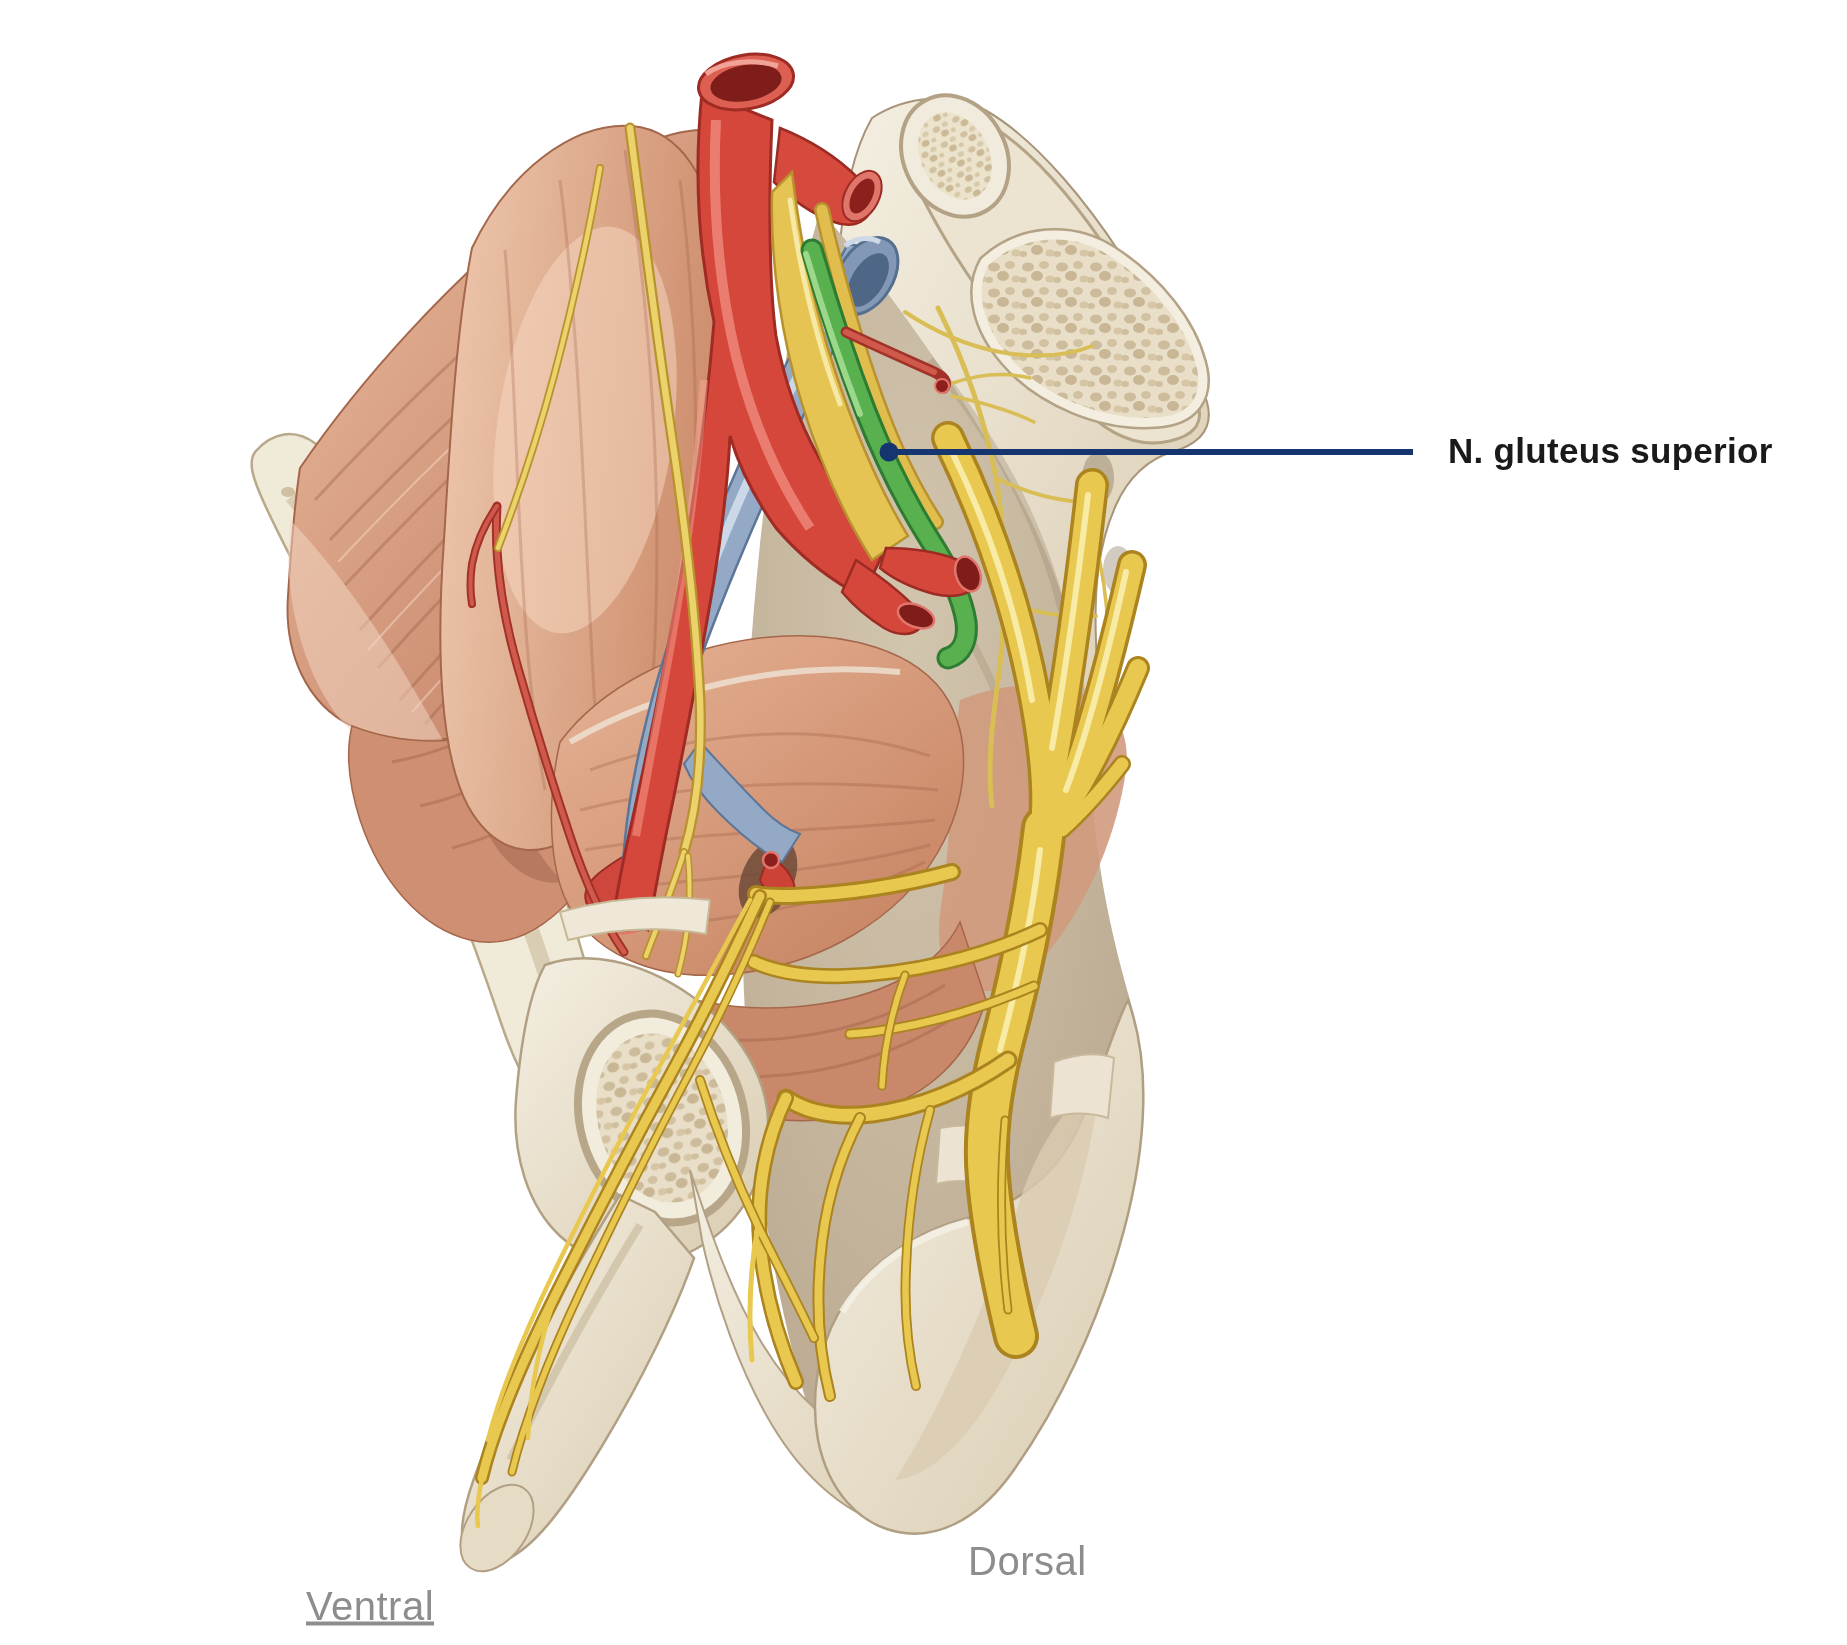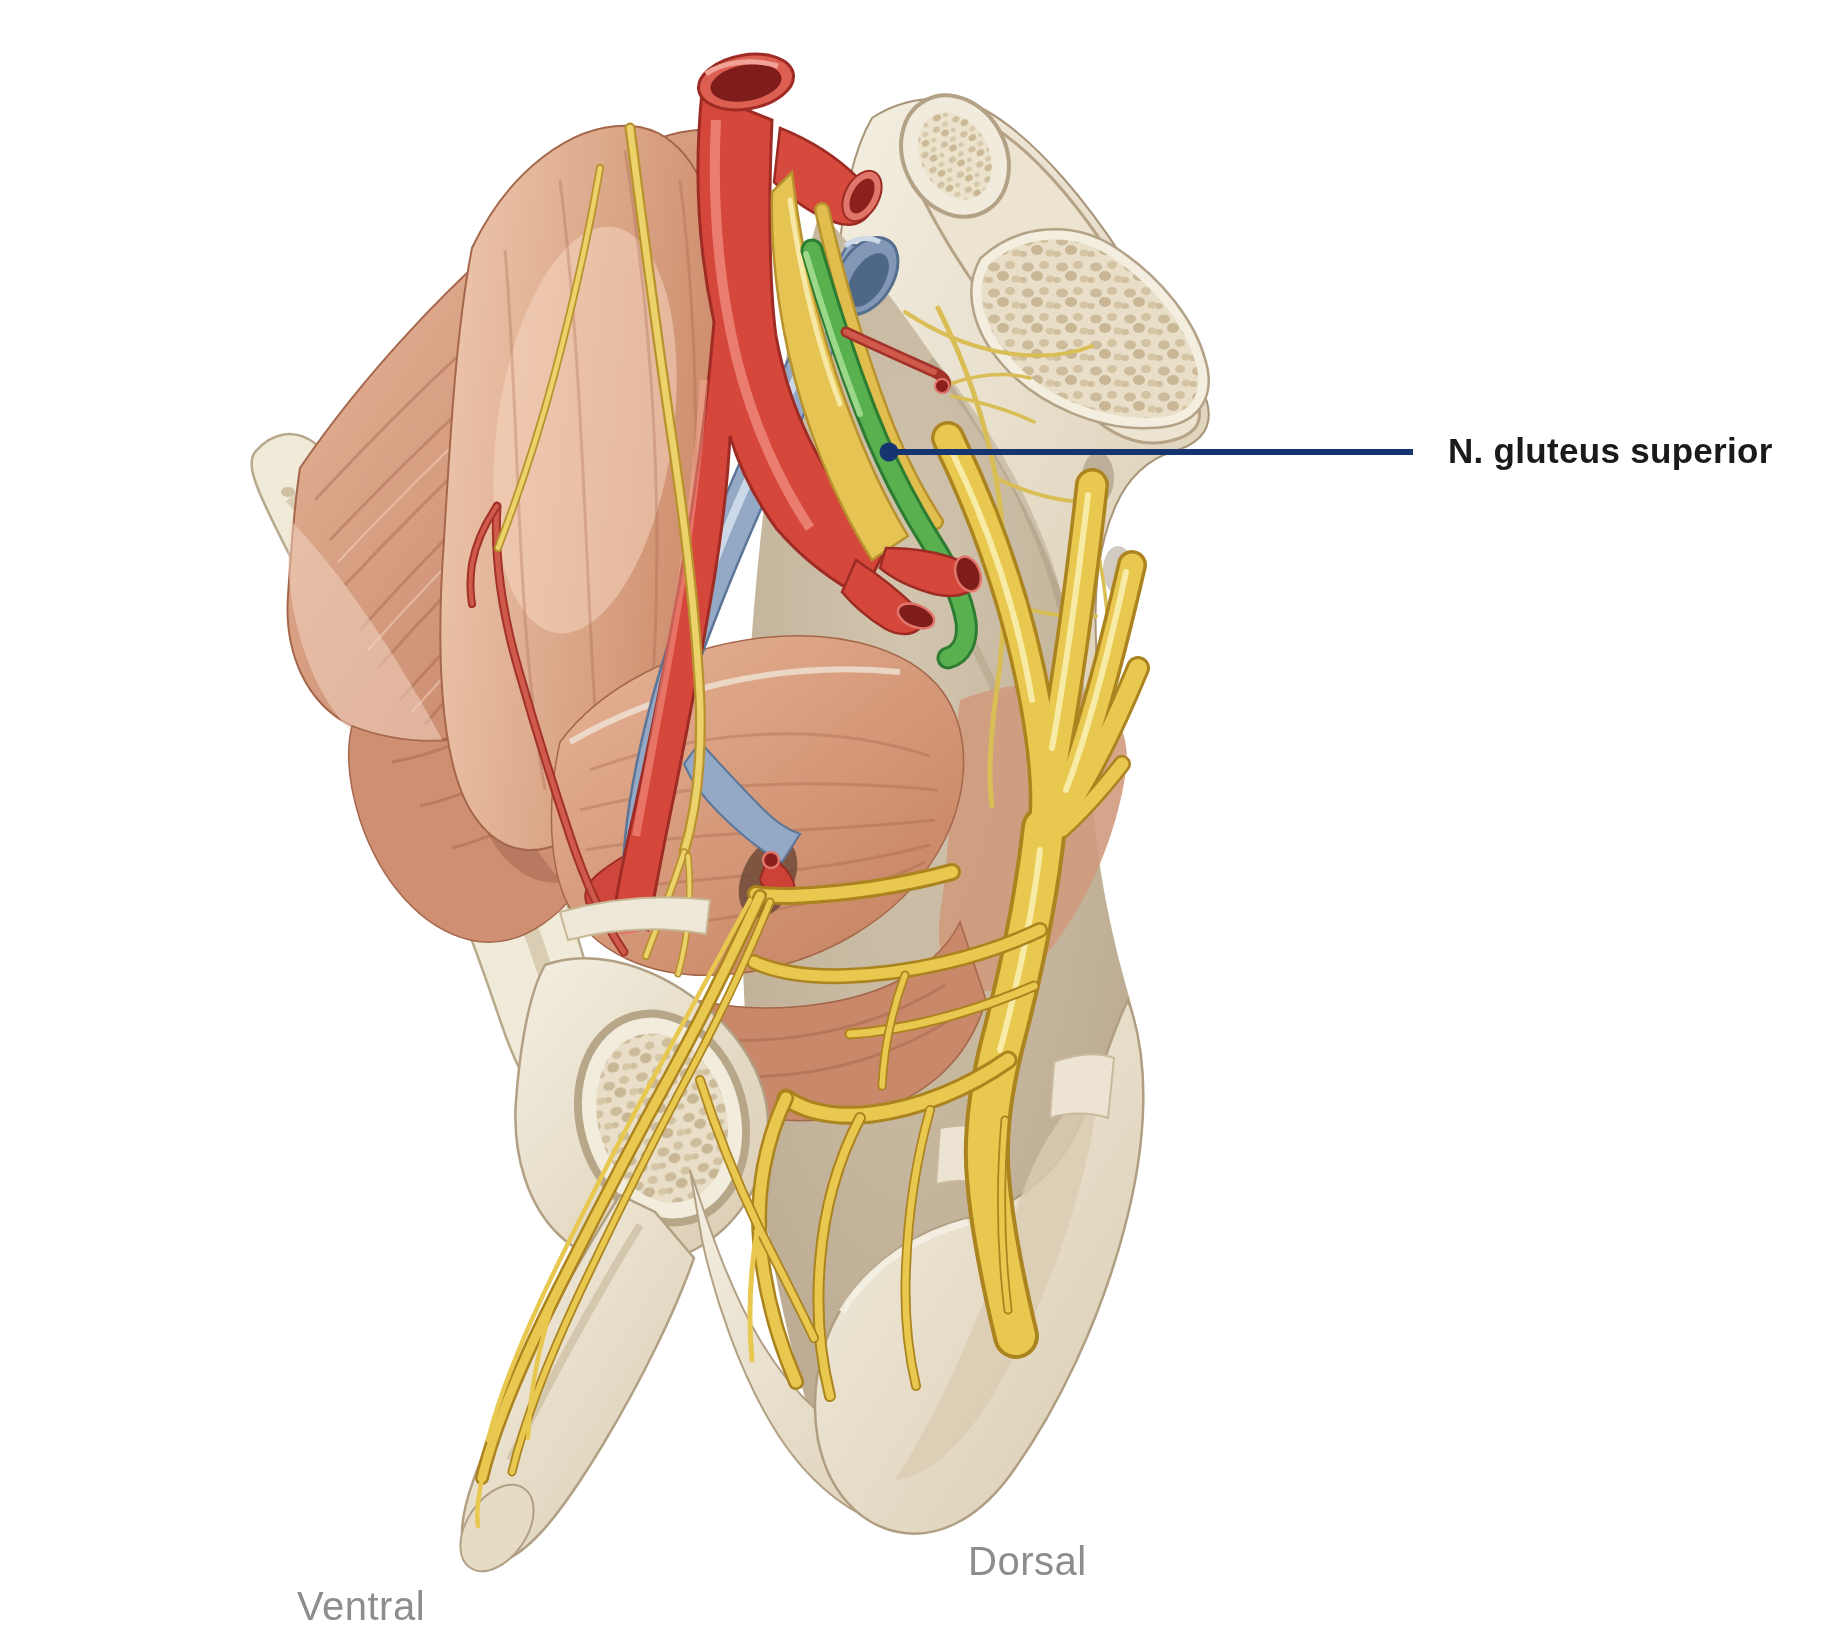--- a/index.html
+++ b/index.html
@@ -14,21 +14,21 @@
   .figure-label{
     position:absolute;left:1448px;top:452px;transform:translateY(-52%);
     font-size:35px;font-weight:700;letter-spacing:.3px;
     color:var(--c-label-text,#1a1a1a);white-space:nowrap;
   }
   .orient{
     position:absolute;transform:translateY(-50%);
     font-size:40px;font-weight:400;letter-spacing:.5px;
     color:var(--c-orientation-text,#8d8d8d);white-space:nowrap;
   }
-  .orient.ventral{left:297px;top:1606px;}
+  .orient.ventral{left:306px;top:1606px;text-decoration:underline;}
   .orient.dorsal{left:968px;top:1561px;}
 </style>
 </head>
 <body>
 
 <div class="canvas">
 
 <svg class="illustration" viewBox="0 0 1847 1645" xmlns="http://www.w3.org/2000/svg">
   <defs>
     <linearGradient id="gBone" x1="0" y1="0" x2="1" y2="1">

